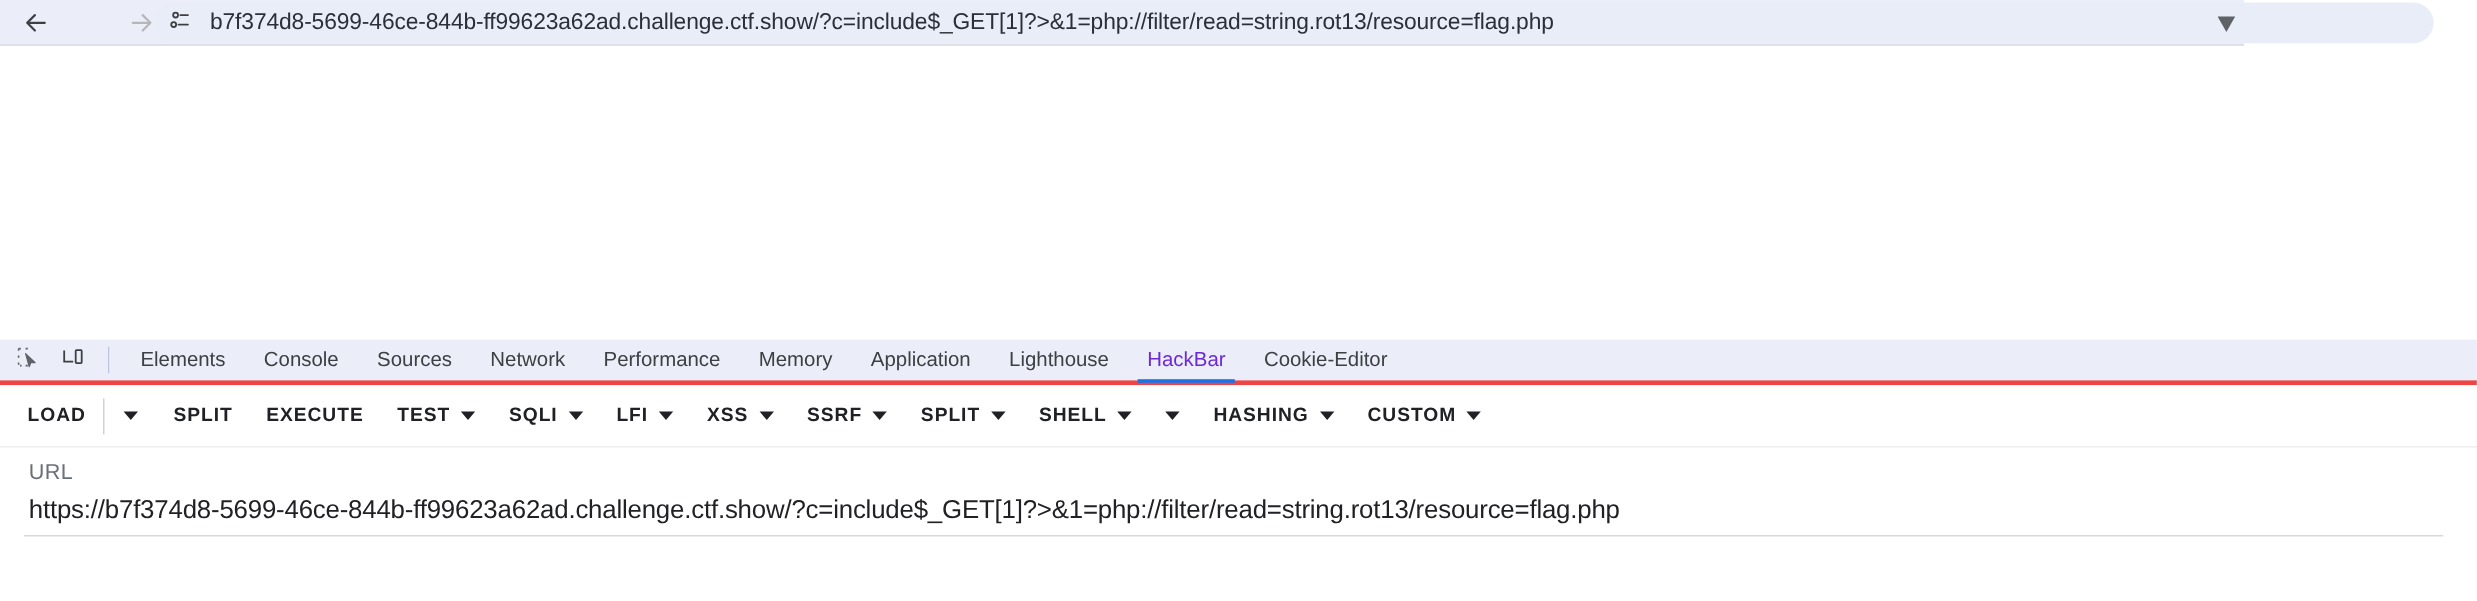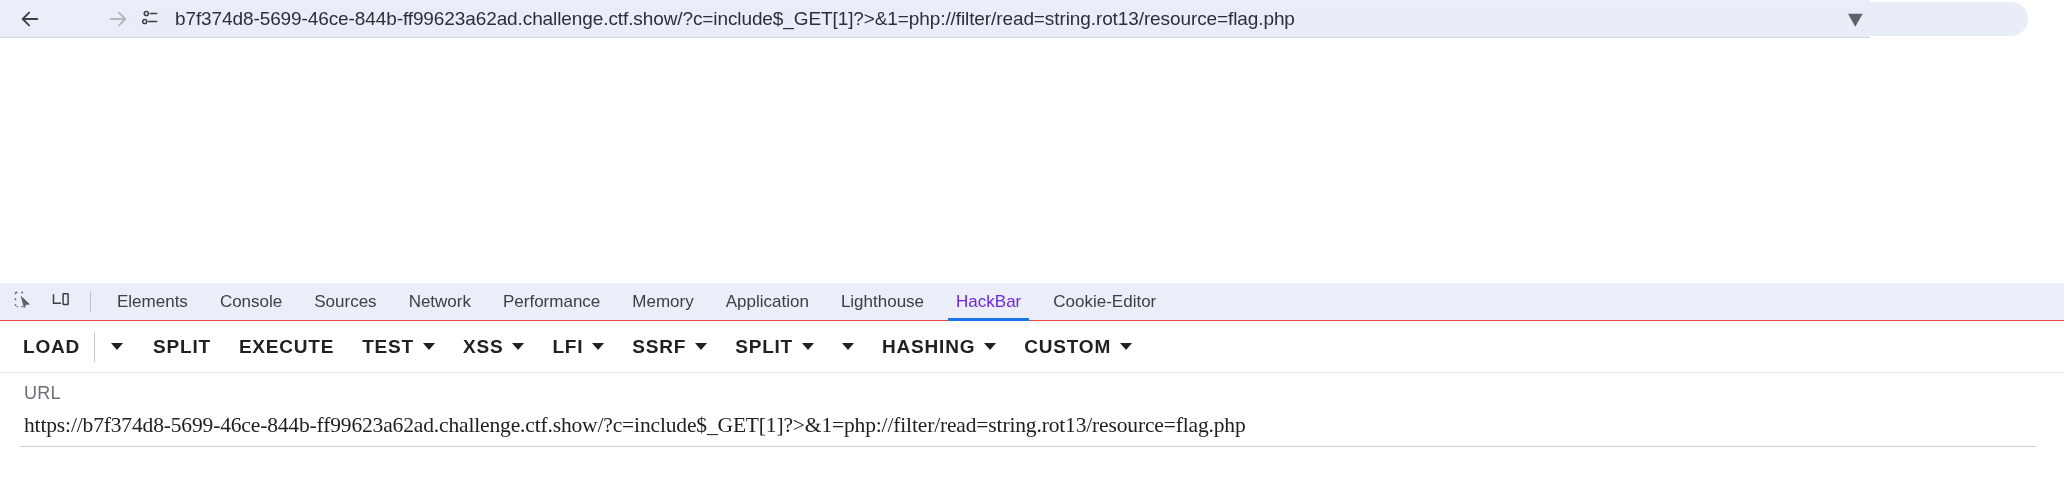--- a/index.html
+++ b/index.html
@@ -93,21 +93,21 @@
     height: 218px;
     background: #ffffff;
   }
 
   .dt-tabbar {
     position: relative;
     height: 38px;
     background: #ebeef8;
     display: flex;
     align-items: center;
-    border-bottom: 1px solid #ef4444;
+    border-bottom: 4px solid #ef4444;
   }
 
   .dt-icon-btn {
     width: 34px; height: 34px;
     display: flex; align-items: center; justify-content: center;
     flex: none;
   }
   .dt-icon-inspect { margin-left: 6px; }
   .dt-icon-device  { margin-left: 4px; }
 
@@ -144,21 +144,21 @@
   
   .hb-toolbar {
     position: relative;
     height: 52px;
     background: #ffffff;
     display: flex;
     align-items: center;
     border-bottom: 1px solid #e4e4e4;
   }
   .hb-btn {
-    font-size: 19px;
+    font-size: 16px;
     font-weight: 700;
     letter-spacing: 0.8px;
     color: #202124;
     padding: 0 14px;
     height: 52px;
     line-height: 52px;
     display: flex;
     align-items: center;
     gap: 9px;
     white-space: nowrap;
@@ -194,21 +194,21 @@
     background: #ffffff;
   }
   .hb-url-label {
     font-size: 18px;
     color: #6b6f76;
     letter-spacing: 0.3px;
     margin-bottom: 6px;
     font-family: "Liberation Sans", sans-serif;
   }
   .hb-url-input {
-    font-family: Liberation Serif, serif;
+    font-family: Liberation Sans, sans-serif;
     font-size: 21.5px;
     color: #202124;
     letter-spacing: -0.15px;
     white-space: nowrap;
     overflow: hidden;
     height: 30px;
     line-height: 30px;
     border: none;
     outline: none;
     width: 100%;
@@ -328,33 +328,41 @@
       <span>SPLIT</span>
     </div>
     <div class="hb-btn">
       <span>EXECUTE</span>
     </div>
     <div class="hb-btn">
       <span>TEST</span>
       <span class="hb-caret"></span>
     </div>
     <div class="hb-btn">
+      <span>SQLI</span>
+      <span class="hb-caret"></span>
+    </div>
+    <div class="hb-btn">
+      <span>LFI</span>
+      <span class="hb-caret"></span>
+    </div>
+    <div class="hb-btn">
       <span>XSS</span>
       <span class="hb-caret"></span>
     </div>
     <div class="hb-btn">
-      <span>LFI</span>
-      <span class="hb-caret"></span>
-    </div>
-    <div class="hb-btn">
       <span>SSRF</span>
       <span class="hb-caret"></span>
     </div>
     <div class="hb-btn">
       <span>SPLIT</span>
+      <span class="hb-caret"></span>
+    </div>
+    <div class="hb-btn">
+      <span>SHELL</span>
       <span class="hb-caret"></span>
     </div>
     <div class="hb-btn">
       <span class="hb-caret"></span>
     </div>
     <div class="hb-btn">
       <span>HASHING</span>
       <span class="hb-caret"></span>
     </div>
     <div class="hb-btn">

